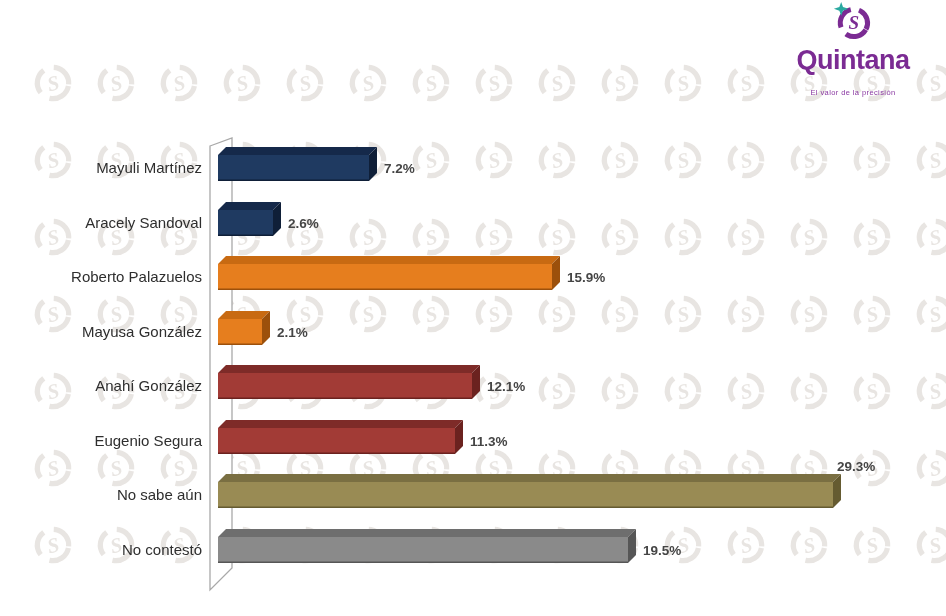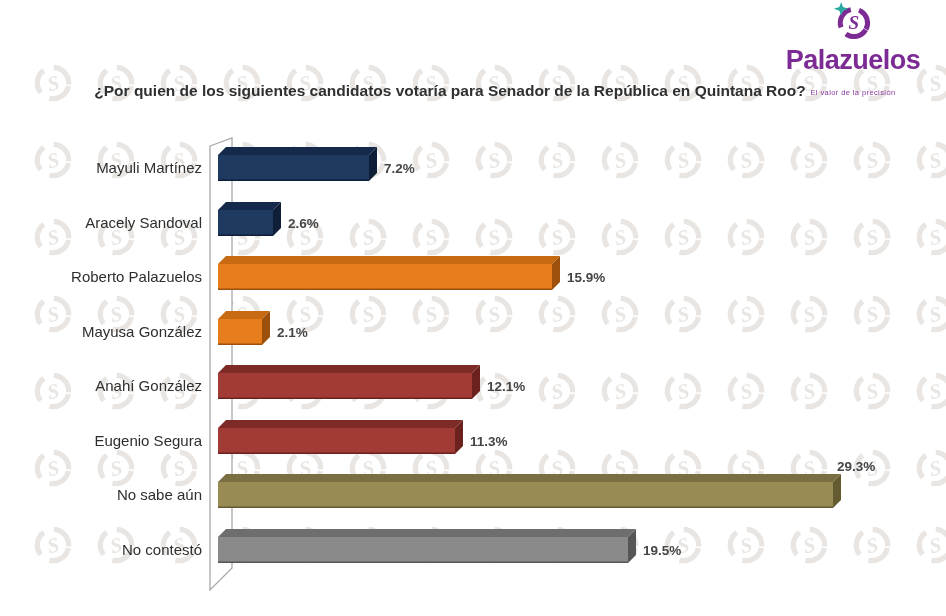--- a/index.html
+++ b/index.html
@@ -355,25 +355,24 @@
         <use href="#swirl-g"></use>
       </svg>
     </div>
 
   <div id="logo">
     <svg width="40" height="40" viewBox="0 0 44 44">
       <circle cx="23" cy="23" r="15" fill="none" stroke="#7B2B93" stroke-width="5.5" stroke-dasharray="25 9" transform="rotate(30 23 23)"></circle>
       <text x="23" y="30" text-anchor="middle" font-size="21" font-weight="bold" font-style="italic" font-family="Liberation Serif, serif" fill="#7B2B93">S</text>
       <polygon points="9,0 11,5.5 17,7.5 11,9.5 9,15 7,9.5 1,7.5 7,5.5" fill="#2AA9A0"></polygon>
     </svg>
-    <div class="brand">Palazuelos</div>
+    <div class="brand">Quintana</div>
     <div class="tagline">El valor de la precisión</div>
   </div>
 
-  <div id="title">¿Por quien de los siguientes candidatos votaría para Senador de la República en Quintana Roo?</div>
 
   <svg id="chart" width="946" height="616">
     <polygon id="wall" points="210,146 232,138 232,568 210,590" fill="#ffffff" stroke="#A9A9A9" stroke-width="1.3"></polygon>
     <g id="bars">
         <g>
           <polygon points="218,155 226,147 377,147 369,155" fill="#15294A"></polygon>
           <polygon points="369,155 377,147 377,173 369,181" fill="#0F1F38"></polygon>
           <rect x="218" y="155" width="151" height="26" fill="#1F3A61"></rect>
           <line x1="218" y1="180.25" x2="369" y2="180.25" stroke="#0F1F38" stroke-width="1.5"></line>
           <text x="202" y="173" text-anchor="end" class="cat-label">Mayuli Martínez</text>

